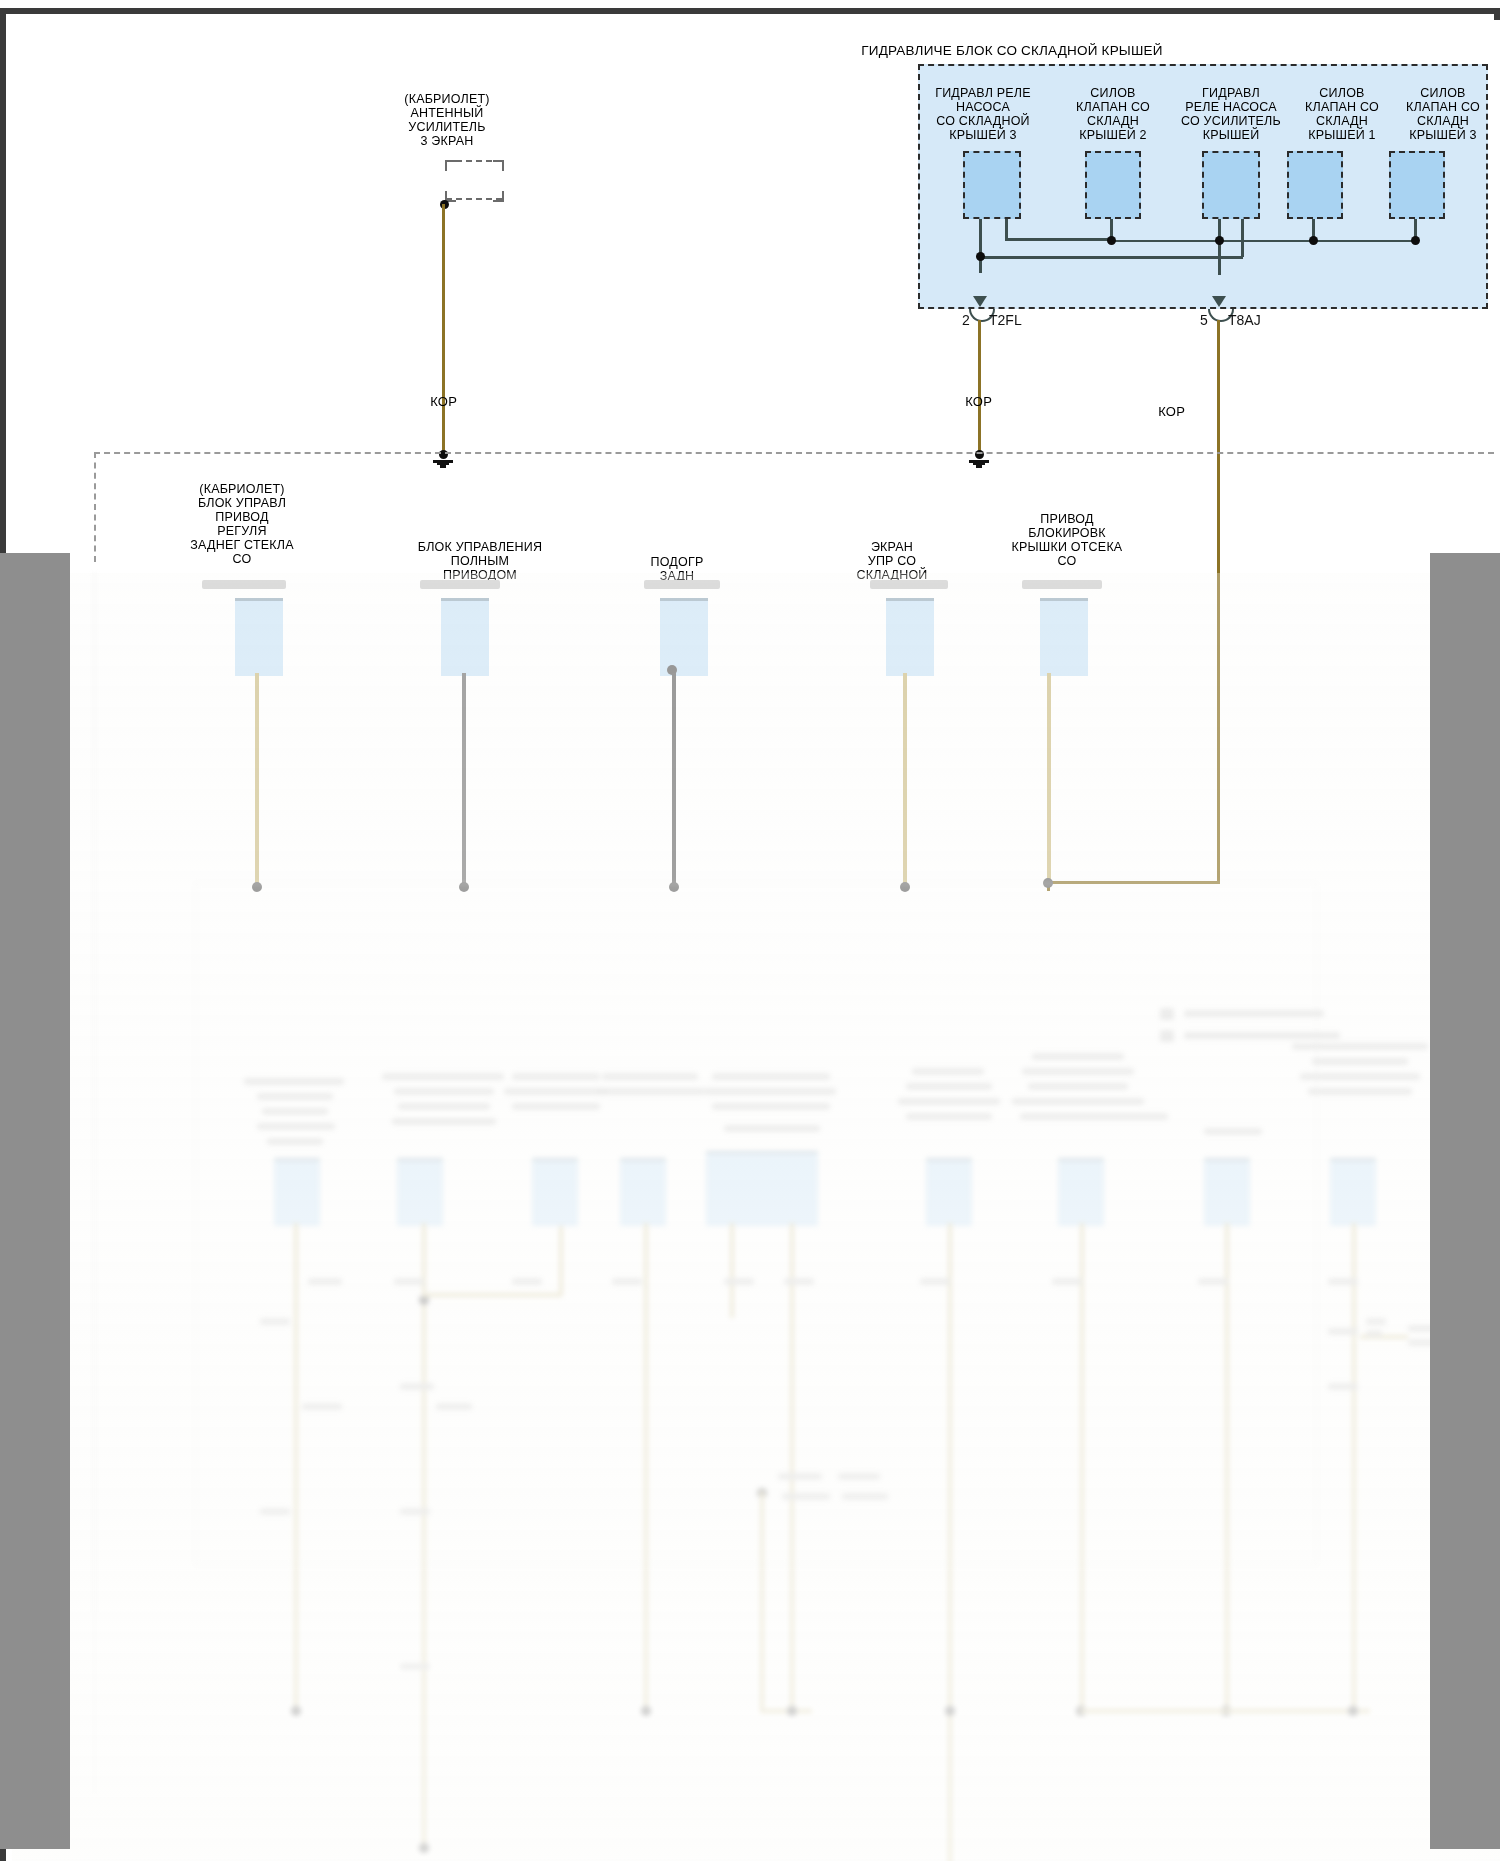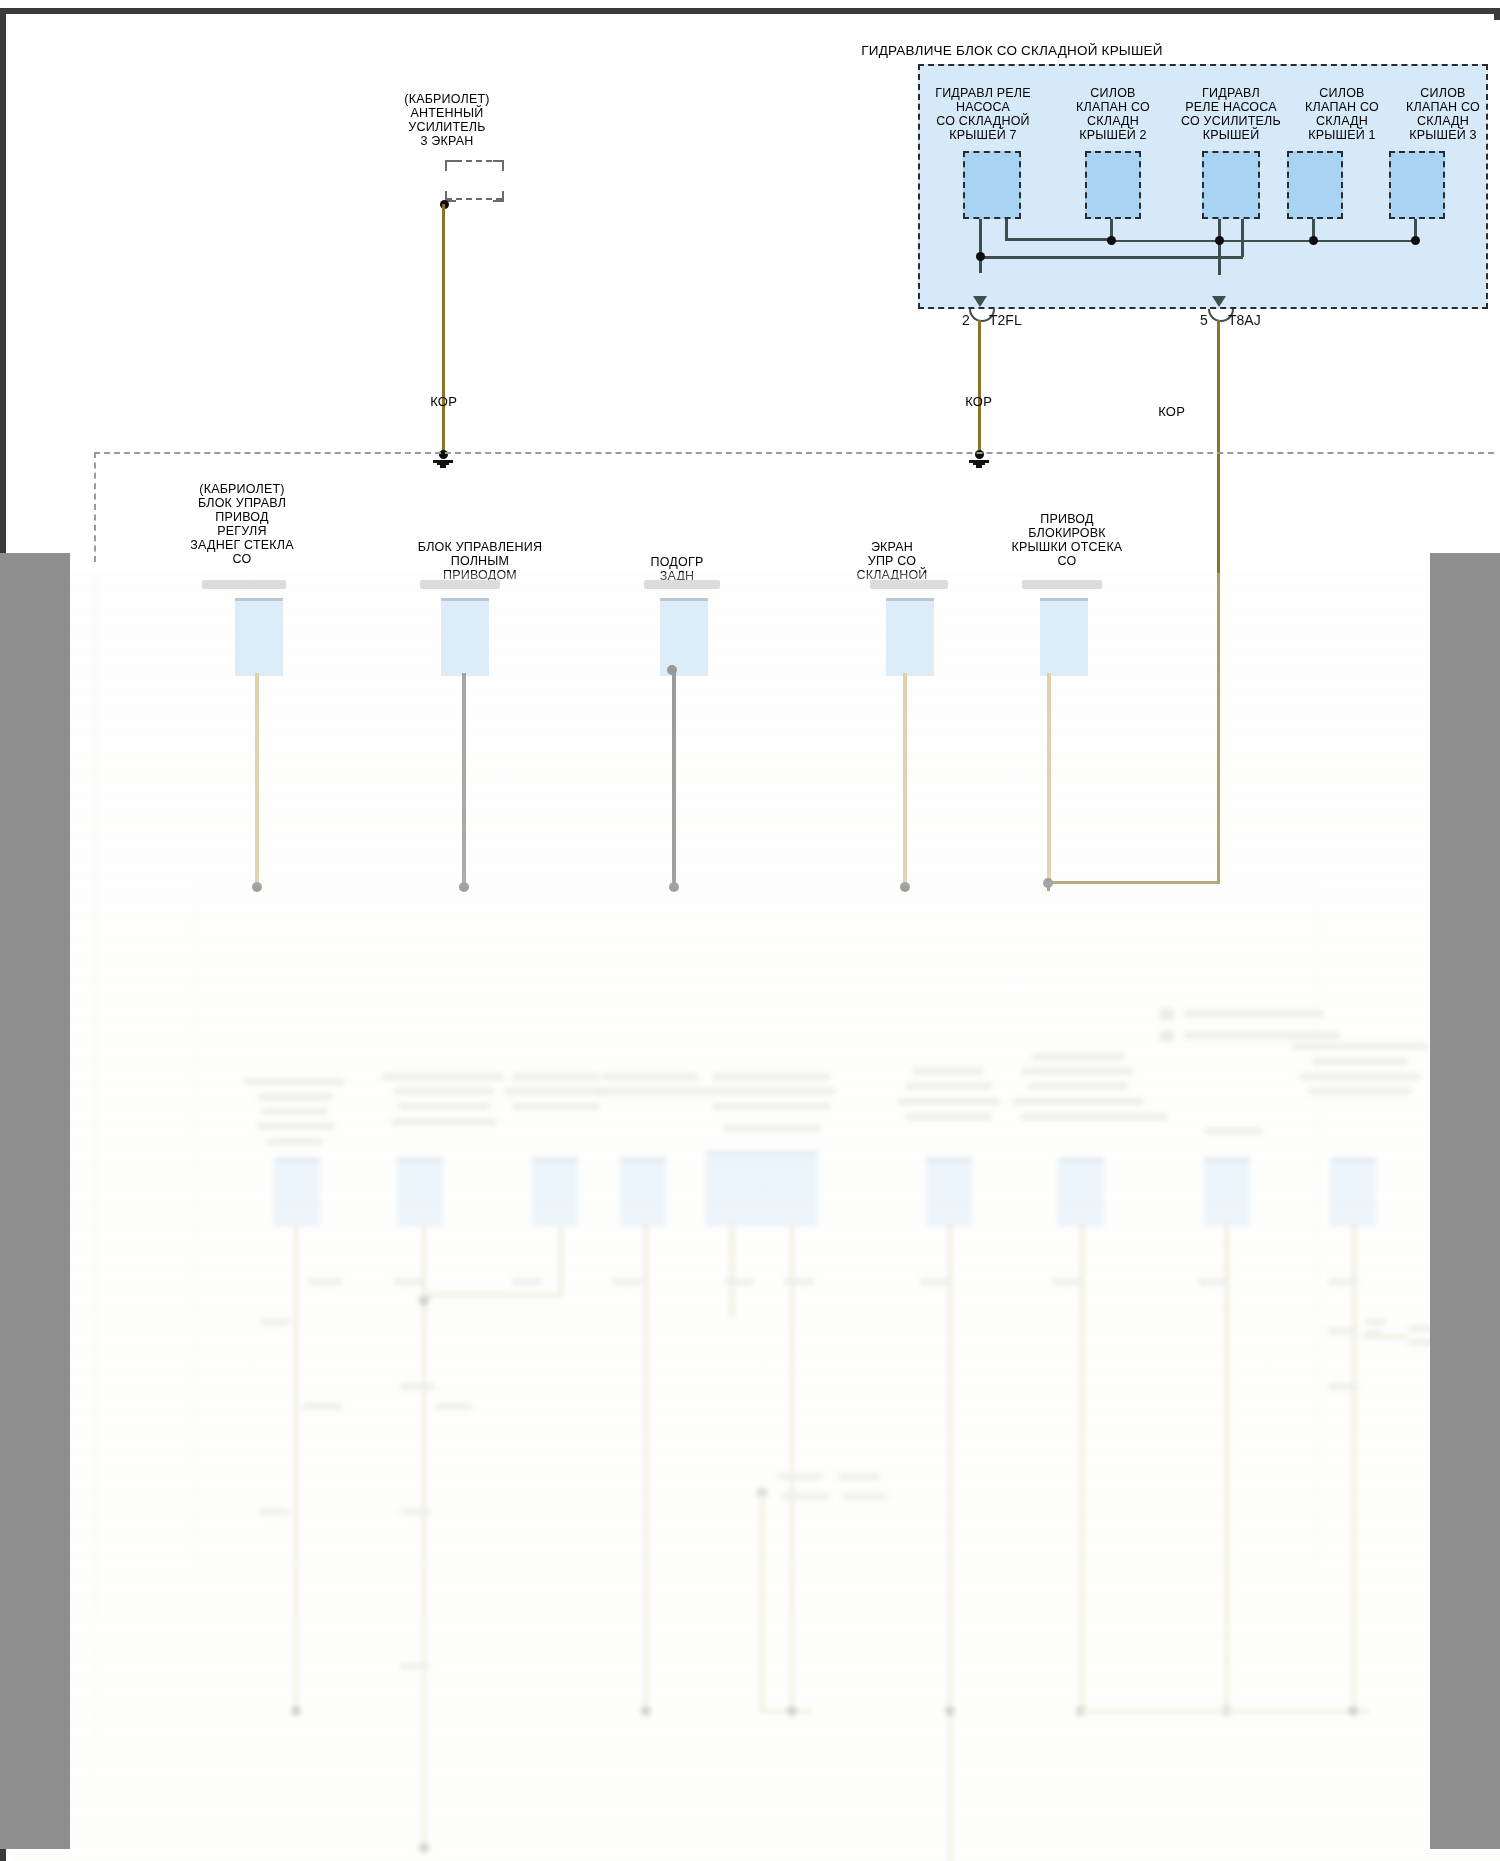--- a/index.html
+++ b/index.html
@@ -78,21 +78,21 @@
   <div id="frame">
   <div id="sheet">
 
     <div class="lbl" id="hydro-title" style="left:700px;top:24px;width:600px;font-size:13.5px;">ГИДРАВЛИЧЕ БЛОК СО СКЛАДНОЙ КРЫШЕЙ</div>
 
     <div id="hydro-box" style="left:906px;top:44px;width:570px;height:245px;"></div>
 
     <div class="lbl" style="left:906px;top:66px;width:130px;">ГИДРАВЛ РЕЛЕ
 НАСОСА
 СО СКЛАДНОЙ
-КРЫШЕЙ 7</div>
+КРЫШЕЙ 3</div>
     <div class="hbox" style="left:951px;top:131px;width:58px;height:68px;"></div>
 
     <div class="lbl" style="left:1042px;top:66px;width:118px;">СИЛОВ
 КЛАПАН СО
 СКЛАДН
 КРЫШЕЙ 2</div>
     <div class="hbox" style="left:1073px;top:131px;width:56px;height:68px;"></div>
 
     <div class="lbl" style="left:1158px;top:66px;width:122px;">ГИДРАВЛ
 РЕЛЕ НАСОСА

